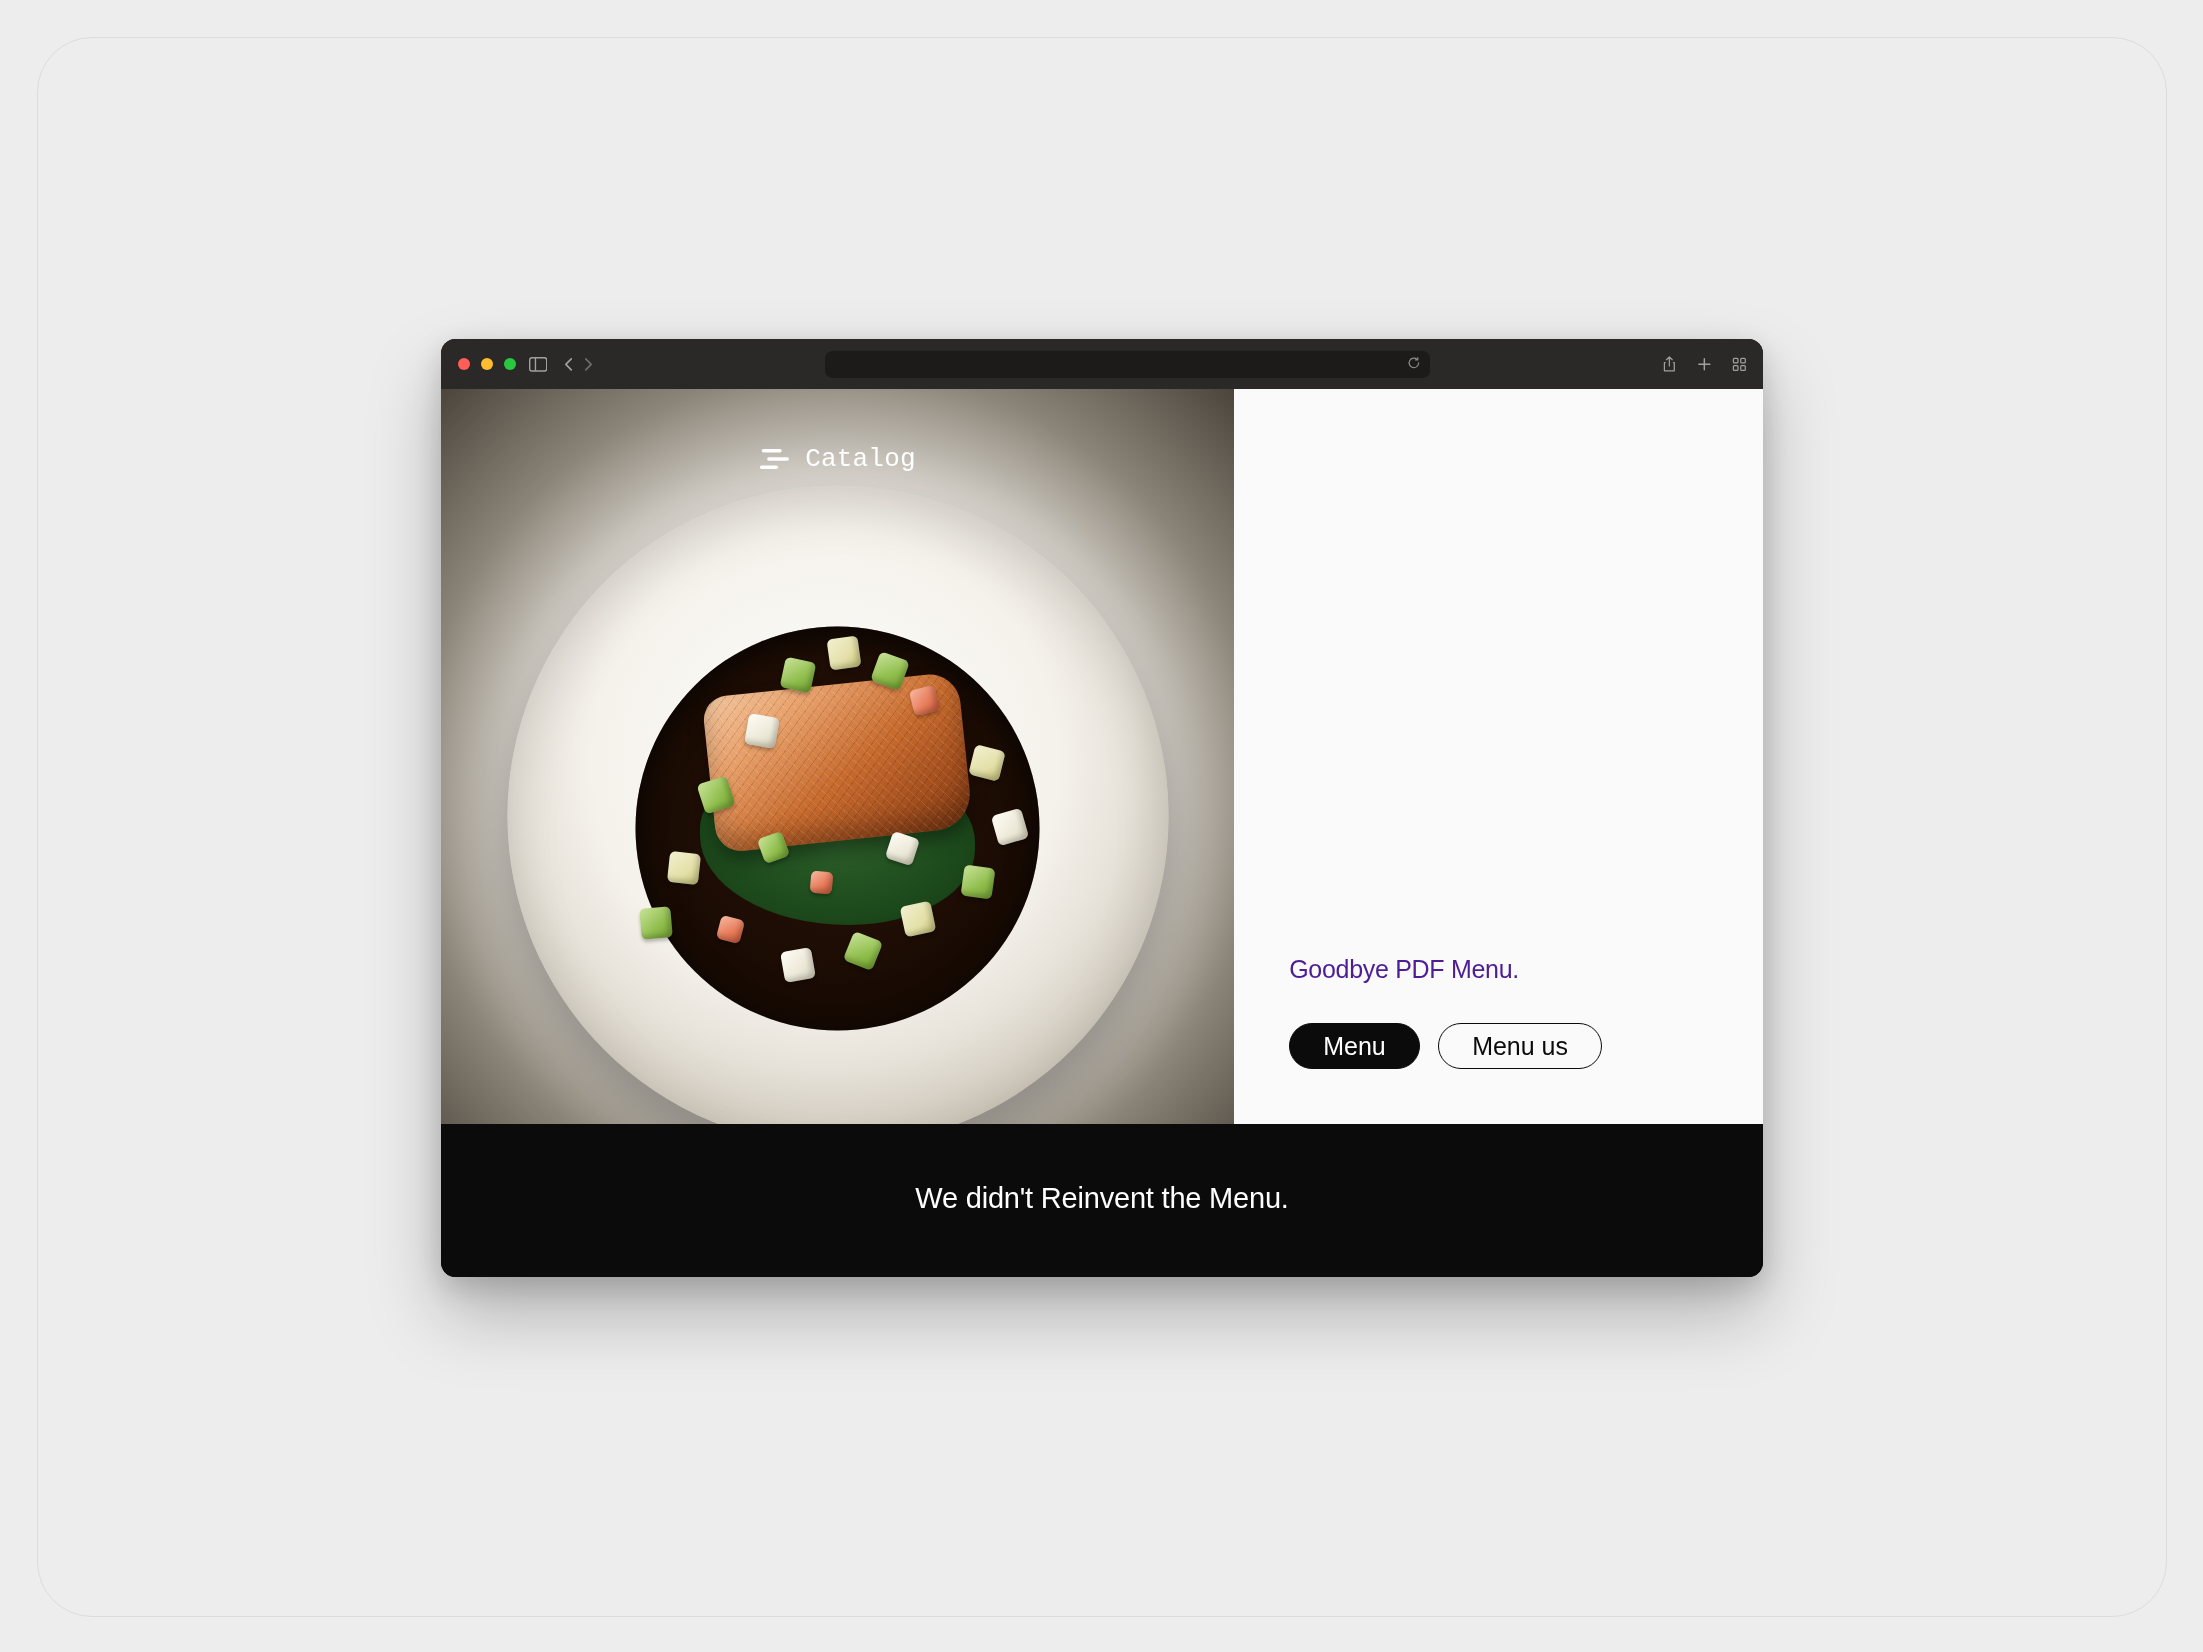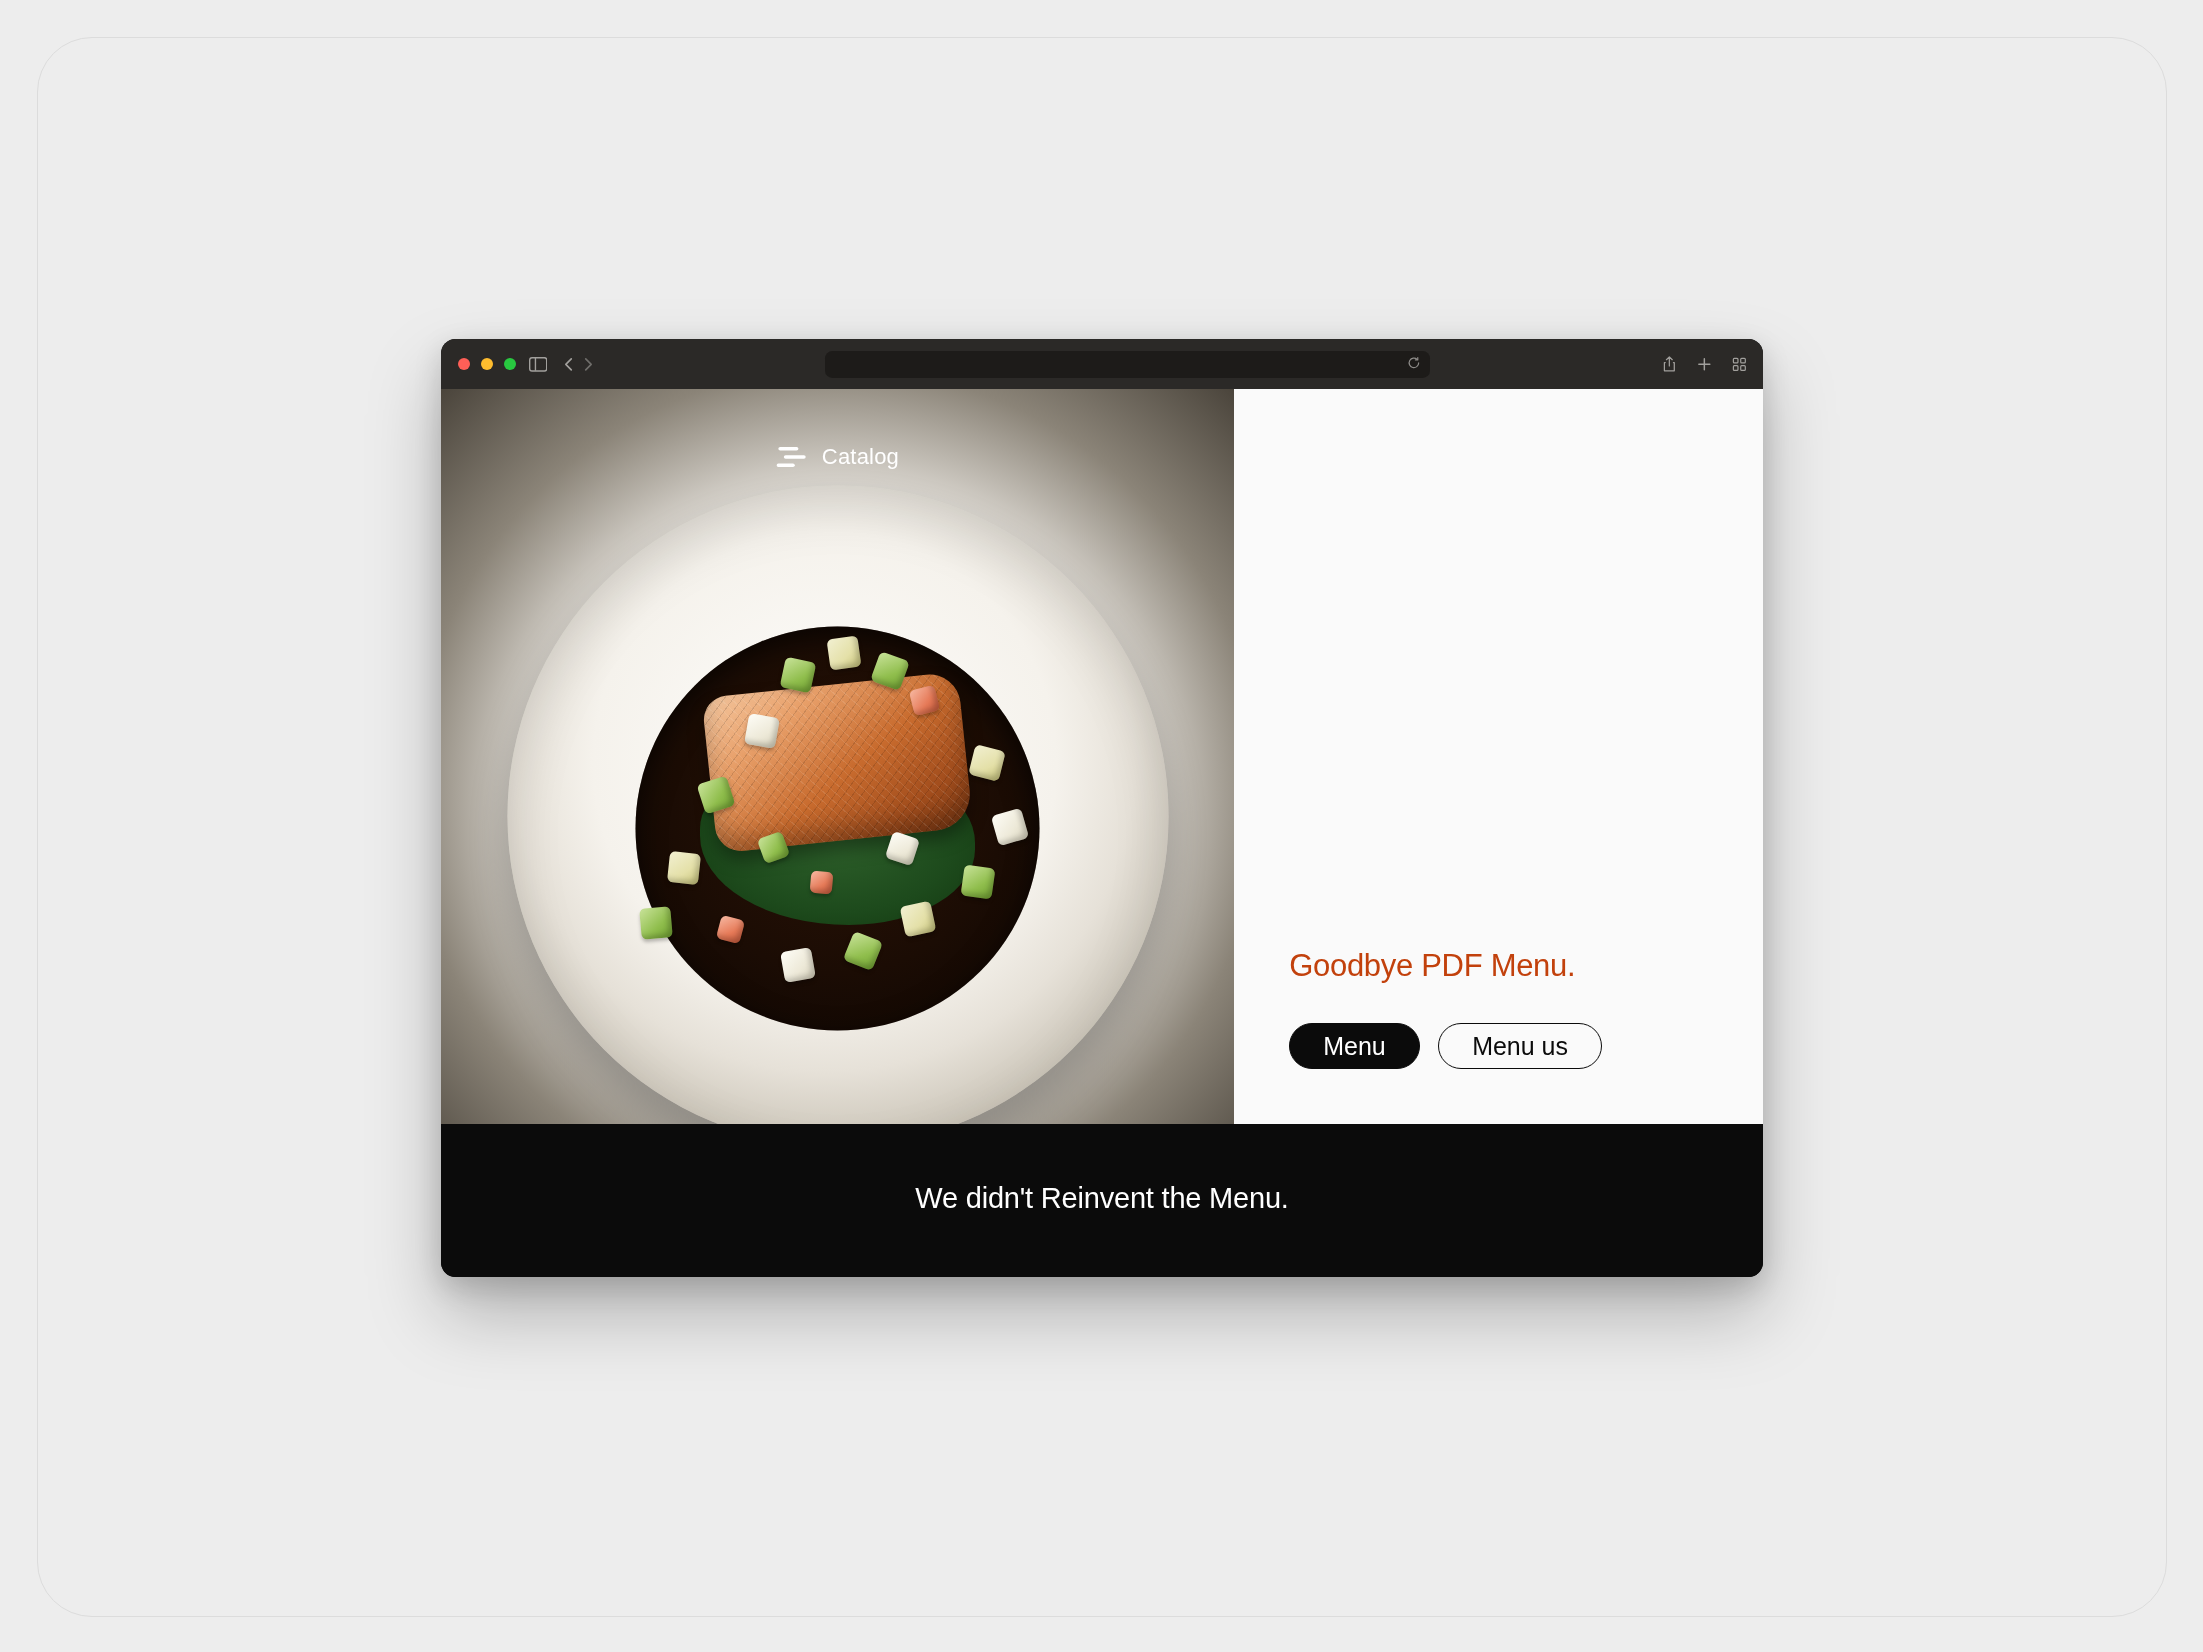--- a/index.html
+++ b/index.html
@@ -82,21 +82,21 @@
     top: 55px;
     left: 50%;
     transform: translateX(-50%);
     display: flex;
     align-items: center;
     gap: 14.7px;
     color: #fff;
     z-index: 5;
   }
   .brand-logo svg { display:block; }
-  .brand-name { font-size: 22px; font-weight: 500; letter-spacing: 0.2px; }
+  .brand-name { font-size: 26px; font-weight: 500; letter-spacing: 0.2px; font-family: Liberation Mono, monospace; }
   
   .plate {
     position: absolute;
     left: 50%; top: 58%;
     transform: translate(-50%,-50%);
     width: 661px; height: 661px;
     border-radius: 50%;
     background: radial-gradient(circle at 48% 42%, #fefdfb 0%, #f5f2ec 45%, #e6e1d8 60%, #d0cabe 72%, #b8b0a0 85%);
     box-shadow: inset 0 18.4px 55px rgba(0,0,0,0.12), 0 22px 37px rgba(0,0,0,0.25);
   }
@@ -140,21 +140,21 @@
 
   .hero-right {
     width: 40%;
     background: #fafafa;
     display: flex;
     flex-direction: column;
     justify-content: flex-end;
     padding: 0 0 55px 55px;
     gap: 37px;
   }
-  .headline { font-size: 31px; line-height: 1.35; color: #c2410c; font-weight: 500; letter-spacing: -0.3px; }
+  .headline { font-size: 25px; line-height: 1.35; color: #4c1d95; font-weight: 500; letter-spacing: -0.3px; }
   .cta-row { display:flex; gap: 18.4px; }
   .btn {
     height: 46px; padding: 0 33px; border-radius: 917px;
     font-size: 25px; font-weight: 500; display:flex; align-items:center; justify-content:center;
     cursor: pointer; border: 1.8px solid #0b0b0b;
   }
   .btn.primary { background:#0b0b0b; color:#fff; }
   .btn.secondary { background:transparent; color:#0b0b0b; }
   .band {
     background:#0b0b0b; color:#fff; text-align:center;

